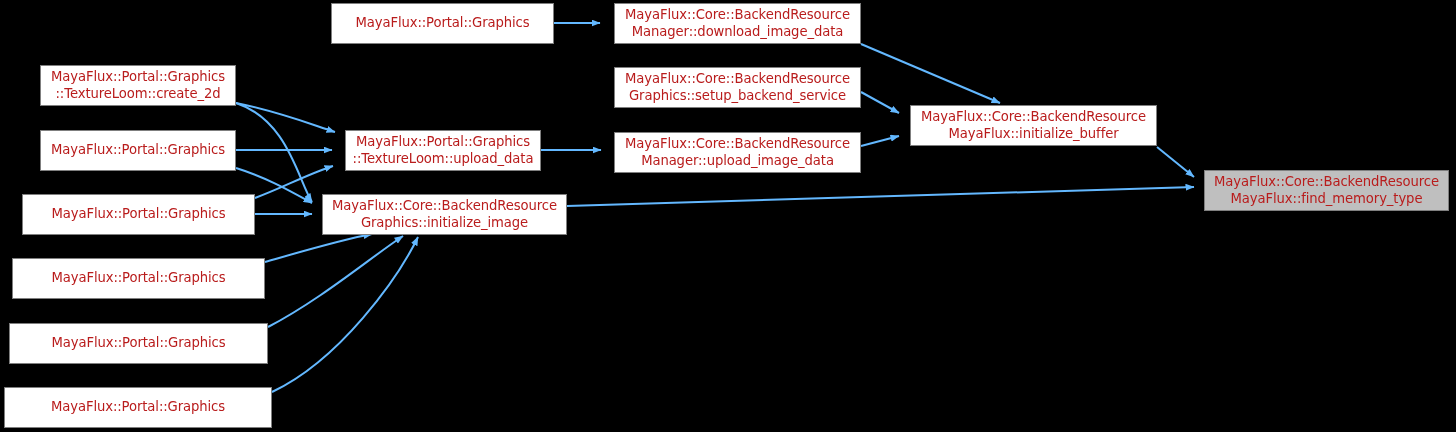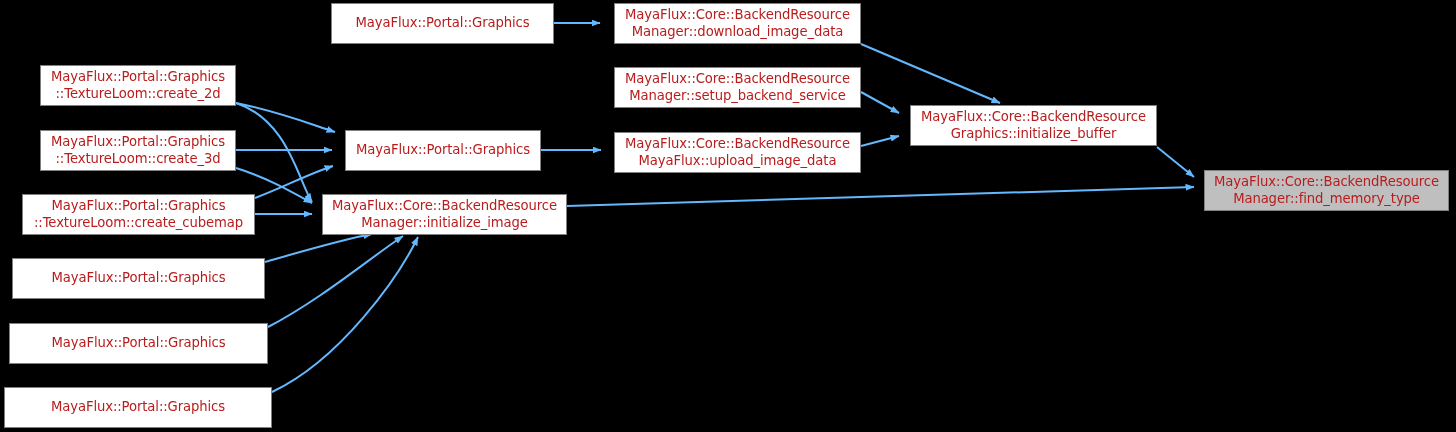--- a/index.html
+++ b/index.html
@@ -74,27 +74,27 @@
         <path d="M 861,92 L 899,113" fill="none" stroke="#63b8ff" stroke-width="2" marker-end="url(#arrowhead)"></path>
         <path d="M 861,146 L 899,136" fill="none" stroke="#63b8ff" stroke-width="2" marker-end="url(#arrowhead)"></path>
         <path d="M 1157,147 L 1194,177" fill="none" stroke="#63b8ff" stroke-width="2" marker-end="url(#arrowhead)"></path>
         <path d="M 567,206 L 1194,187" fill="none" stroke="#63b8ff" stroke-width="2" marker-end="url(#arrowhead)"></path>
       </g>
   </svg>
 
   <div id="nodes-layer">
       <div class="node" style="left: 331px; top: 3px; width: 223px; height: 41px;"><span class="ln">MayaFlux::Portal::Graphics</span></div>
       <div class="node" style="left: 40px; top: 65px; width: 196px; height: 41px;"><span class="ln">MayaFlux::Portal::Graphics</span><span class="ln">::TextureLoom::create_2d</span></div>
-      <div class="node" style="left: 40px; top: 130px; width: 196px; height: 41px;"><span class="ln">MayaFlux::Portal::Graphics</span><span class="ln">::TextureLoom::create_3d</span></div>
-      <div class="node" style="left: 22px; top: 194px; width: 233px; height: 41px;"><span class="ln">MayaFlux::Portal::Graphics</span><span class="ln">::TextureLoom::create_cubemap</span></div>
+      <div class="node" style="left: 40px; top: 130px; width: 196px; height: 41px;"><span class="ln">MayaFlux::Portal::Graphics</span></div>
+      <div class="node" style="left: 22px; top: 194px; width: 233px; height: 41px;"><span class="ln">MayaFlux::Portal::Graphics</span></div>
       <div class="node" style="left: 12px; top: 258px; width: 253px; height: 41px;"><span class="ln">MayaFlux::Portal::Graphics</span></div>
       <div class="node" style="left: 9px; top: 323px; width: 259px; height: 41px;"><span class="ln">MayaFlux::Portal::Graphics</span></div>
       <div class="node" style="left: 4px; top: 387px; width: 268px; height: 41px;"><span class="ln">MayaFlux::Portal::Graphics</span></div>
-      <div class="node" style="left: 345px; top: 130px; width: 196px; height: 41px;"><span class="ln">MayaFlux::Portal::Graphics</span></div>
-      <div class="node" style="left: 322px; top: 194px; width: 245px; height: 41px;"><span class="ln">MayaFlux::Core::BackendResource</span><span class="ln">Manager::initialize_image</span></div>
+      <div class="node" style="left: 345px; top: 130px; width: 196px; height: 41px;"><span class="ln">MayaFlux::Portal::Graphics</span><span class="ln">::TextureLoom::upload_data</span></div>
+      <div class="node" style="left: 322px; top: 194px; width: 245px; height: 41px;"><span class="ln">MayaFlux::Core::BackendResource</span><span class="ln">Graphics::initialize_image</span></div>
       <div class="node" style="left: 614px; top: 3px; width: 247px; height: 41px;"><span class="ln">MayaFlux::Core::BackendResource</span><span class="ln">Manager::download_image_data</span></div>
-      <div class="node" style="left: 614px; top: 67px; width: 247px; height: 41px;"><span class="ln">MayaFlux::Core::BackendResource</span><span class="ln">Manager::setup_backend_service</span></div>
-      <div class="node" style="left: 614px; top: 132px; width: 247px; height: 41px;"><span class="ln">MayaFlux::Core::BackendResource</span><span class="ln">MayaFlux::upload_image_data</span></div>
-      <div class="node" style="left: 910px; top: 105px; width: 247px; height: 41px;"><span class="ln">MayaFlux::Core::BackendResource</span><span class="ln">Graphics::initialize_buffer</span></div>
-      <div class="node highlight" style="left: 1204px; top: 170px; width: 245px; height: 41px;"><span class="ln">MayaFlux::Core::BackendResource</span><span class="ln">Manager::find_memory_type</span></div>
+      <div class="node" style="left: 614px; top: 67px; width: 247px; height: 41px;"><span class="ln">MayaFlux::Core::BackendResource</span><span class="ln">Graphics::setup_backend_service</span></div>
+      <div class="node" style="left: 614px; top: 132px; width: 247px; height: 41px;"><span class="ln">MayaFlux::Core::BackendResource</span><span class="ln">Manager::upload_image_data</span></div>
+      <div class="node" style="left: 910px; top: 105px; width: 247px; height: 41px;"><span class="ln">MayaFlux::Core::BackendResource</span><span class="ln">MayaFlux::initialize_buffer</span></div>
+      <div class="node highlight" style="left: 1204px; top: 170px; width: 245px; height: 41px;"><span class="ln">MayaFlux::Core::BackendResource</span><span class="ln">MayaFlux::find_memory_type</span></div>
     </div>
 
 </div>
 
 </body></html>

